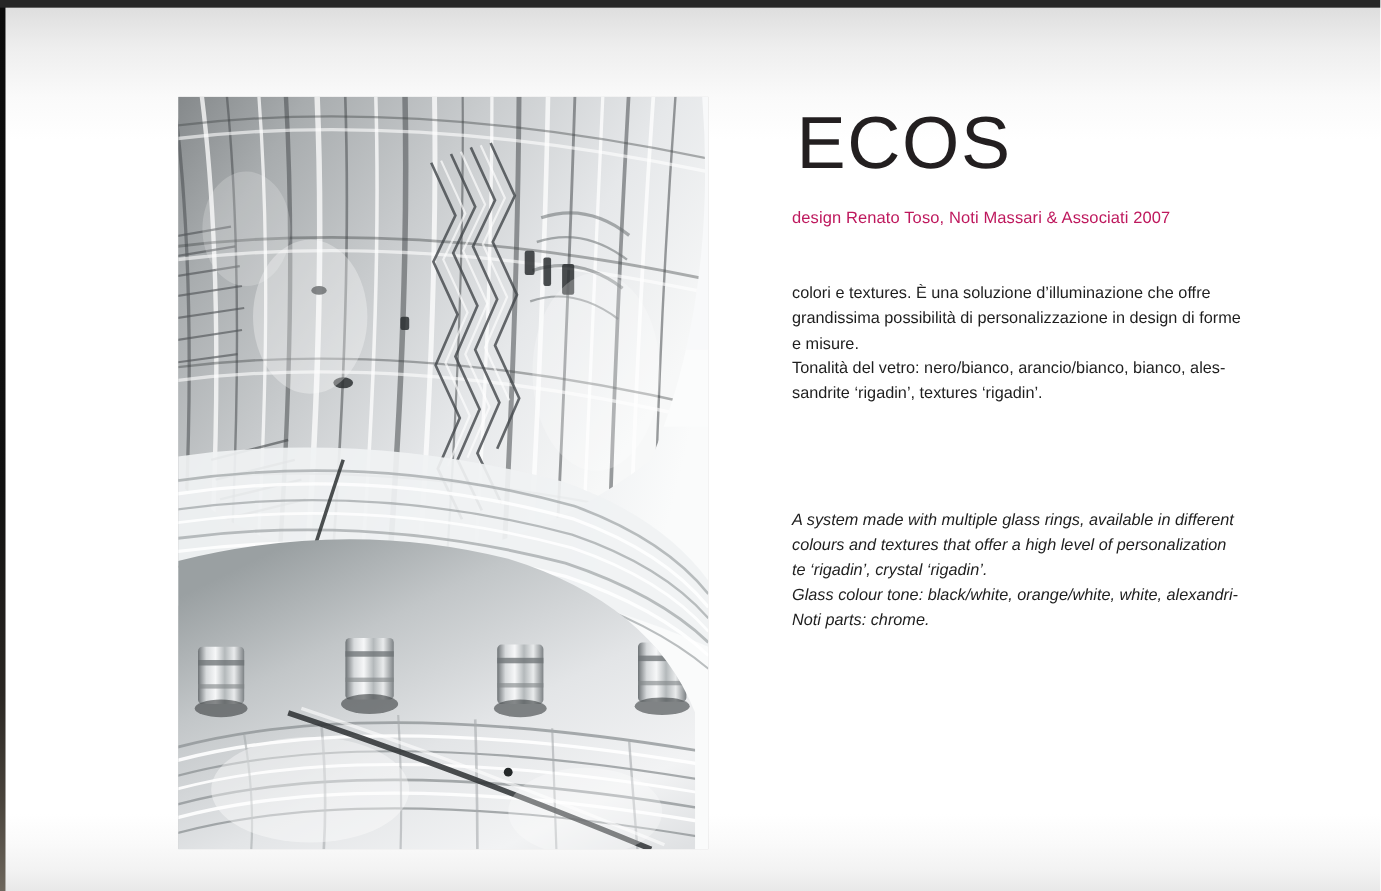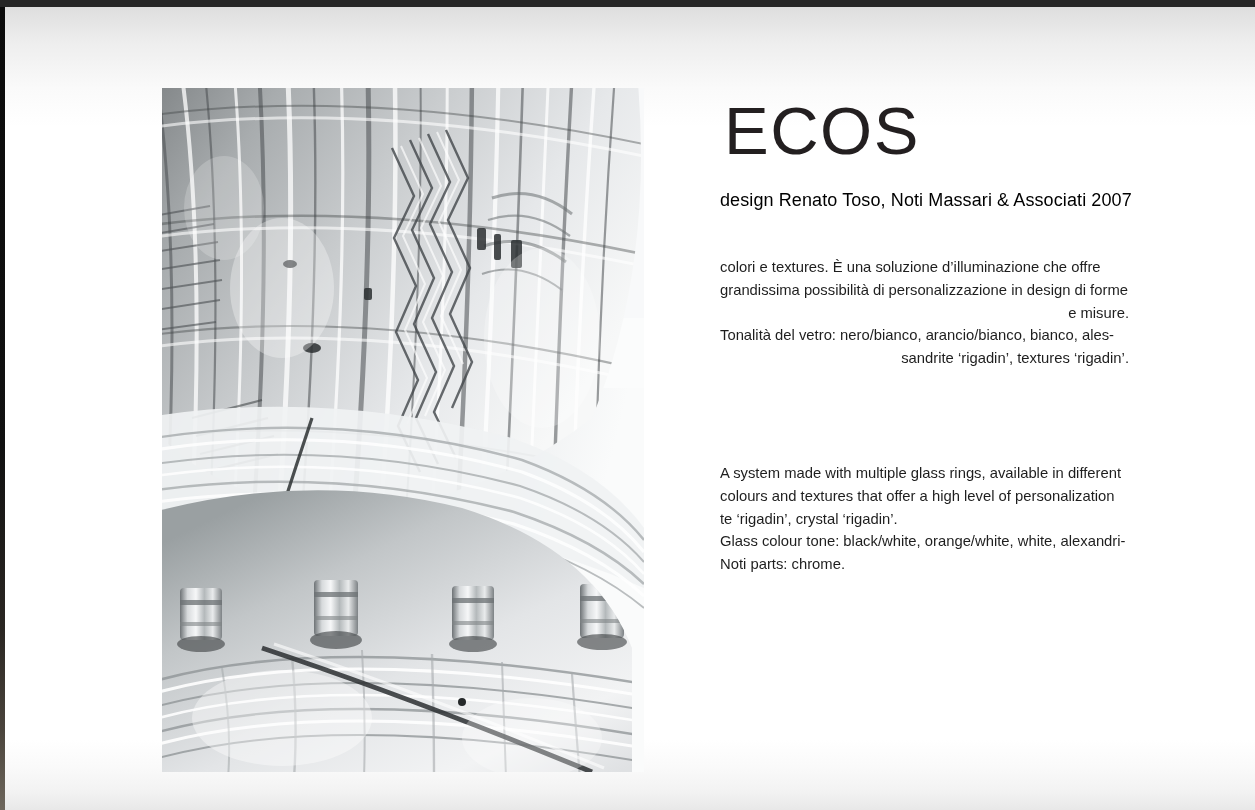--- a/index.html
+++ b/index.html
@@ -101,48 +101,49 @@
     letter-spacing: 1.5px;
     color: #231f20;
     line-height: 1;
     white-space: nowrap;
   }
 
   .design-credit {
     position: absolute;
     left: 0px;
     top: 190px;
-    font-size: 18px;
+    font-size: 15px;
     font-weight: 400;
-    color: #000000;
+    color: #be185d;
     letter-spacing: 0.1px;
     white-space: nowrap;
   }
 
   .desc-it {
     position: absolute;
     left: 0px;
     top: 256px;
     width: 409px;
     font-size: 14.8px;
     line-height: 22.8px;
     color: #1e1e1e;
     text-align: justify;
     text-justify: inter-word;
   }
-  .desc-it .nojust { text-align: right; }
+  .desc-it .nojust { text-align: left; }
 
   .desc-en {
     position: absolute;
     left: 0px;
     top: 462px;
     width: 409px;
     font-size: 14.8px;
     line-height: 22.8px;
     color: #1e1e1e;
+    font-style: italic;
     text-align: left;
   }
 
   .lineblock { display: block; }
 </style>
 </head>
 <body>
 
 <div id="page">
 

